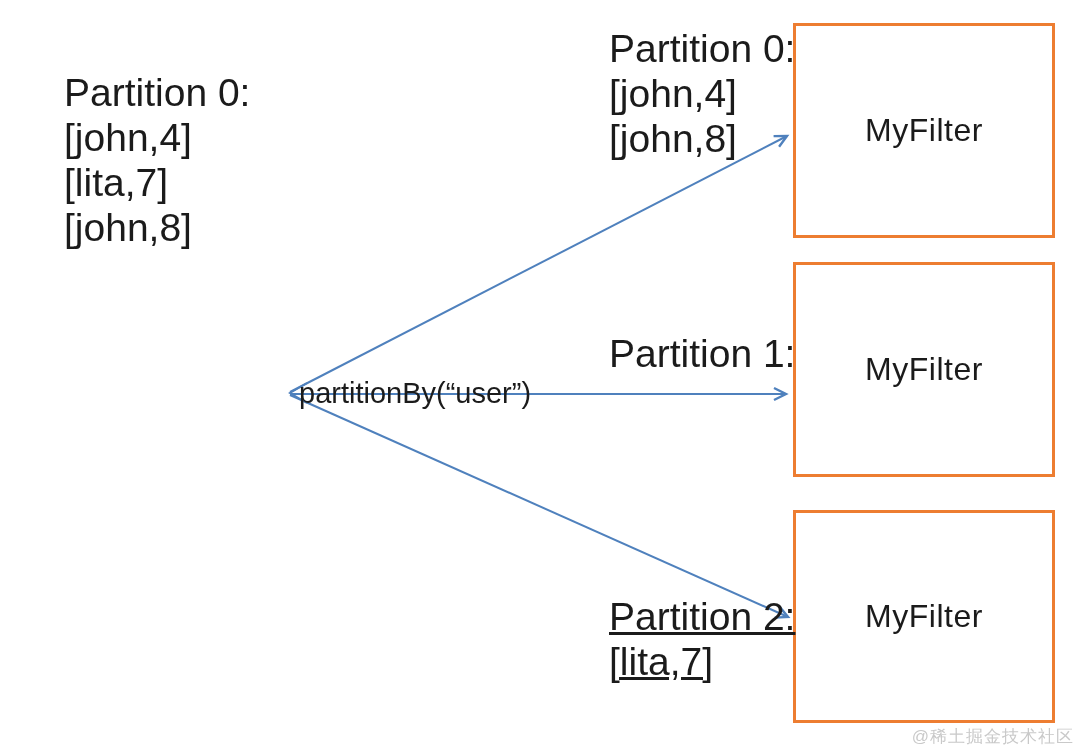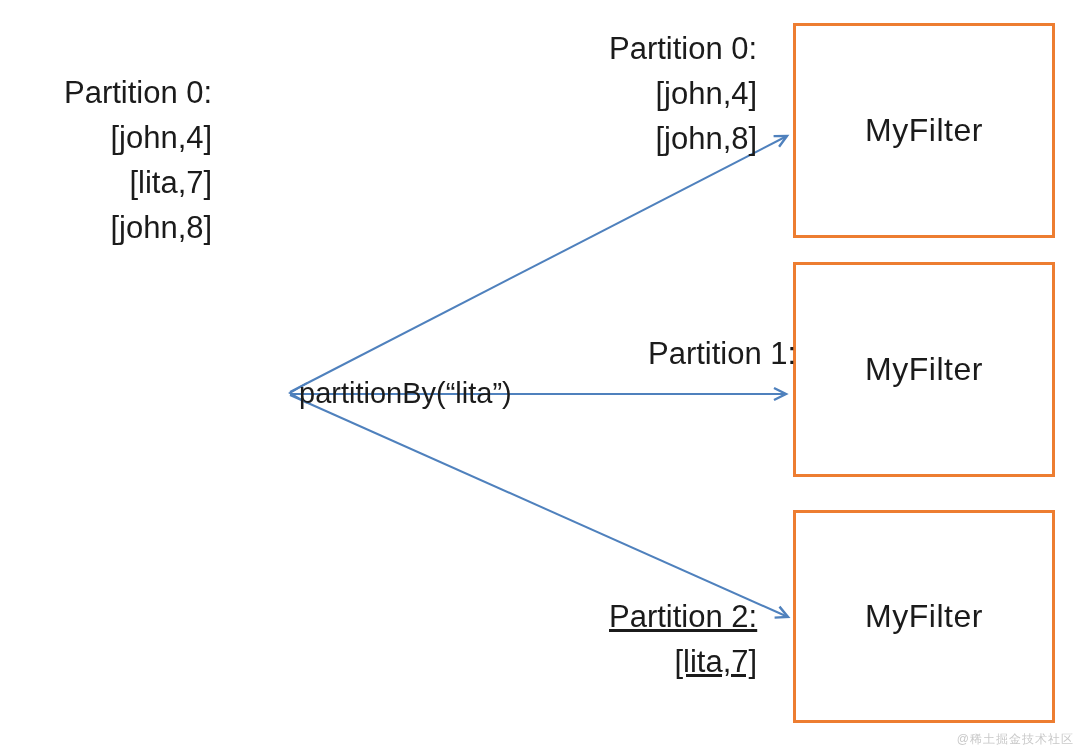--- a/index.html
+++ b/index.html
@@ -37,47 +37,46 @@
     letter-spacing: 0.5px;
   }
   .spout-box  { left: 27px;  top: 285px; width: 254px; height: 206px; }
   .filter-top    { left: 793px; top: 23px;  width: 256px; height: 209px; }
   .filter-middle { left: 793px; top: 262px; width: 256px; height: 209px; }
   .filter-bottom { left: 793px; top: 510px; width: 256px; height: 207px; }
 
   .tblock {
     position: absolute;
     z-index: 3;
-    font-size: 31px;
+    font-size: 39px;
     line-height: 45px;
     white-space: nowrap;
     color: var(--text, #1b1b1b);
-    text-align: right;
   }
   .block-source     { left: 64px;  top: 70px; }
   .block-partition0 { left: 609px; top: 26px; }
-  .block-partition1 { left: 609px; top: 331px; margin-left: 39px; }
+  .block-partition1 { left: 609px; top: 331px; }
   .block-partition2 { left: 609px; top: 594px; text-decoration: underline; }
 
   .edge-label {
     position: absolute;
     left: 299px;
     top: 372px;
     z-index: 3;
     font-size: 29px;
     line-height: 42px;
     white-space: nowrap;
     color: var(--text, #1b1b1b);
   }
   .watermark {
     position: absolute;
     right: 5px;
     bottom: 3px;
     z-index: 4;
-    font-size: 12px;
+    font-size: 17px;
     color: var(--watermark, #c9c9c9);
     letter-spacing: 1px;
   }
 </style>
 </head>
 <body>
 
 <div class="canvas">
 
   <svg class="arrows" viewBox="0 0 1079 751">
@@ -97,21 +96,21 @@
   </svg>
 
   <div class="tblock block-source">
     <div>Partition 0:</div>
     <div>[john,4]</div>
     <div>[lita,7]</div>
     <div>[john,8]</div>
   </div>
 
 
-  <div class="edge-label">partitionBy(“lita”)</div>
+  <div class="edge-label">partitionBy(“user”)</div>
 
   <div class="tblock block-partition0">
     <div>Partition 0:</div>
     <div>[john,4]</div>
     <div>[john,8]</div>
   </div>
 
   <div class="tblock block-partition1">
     <div>Partition 1:</div>
   </div>

